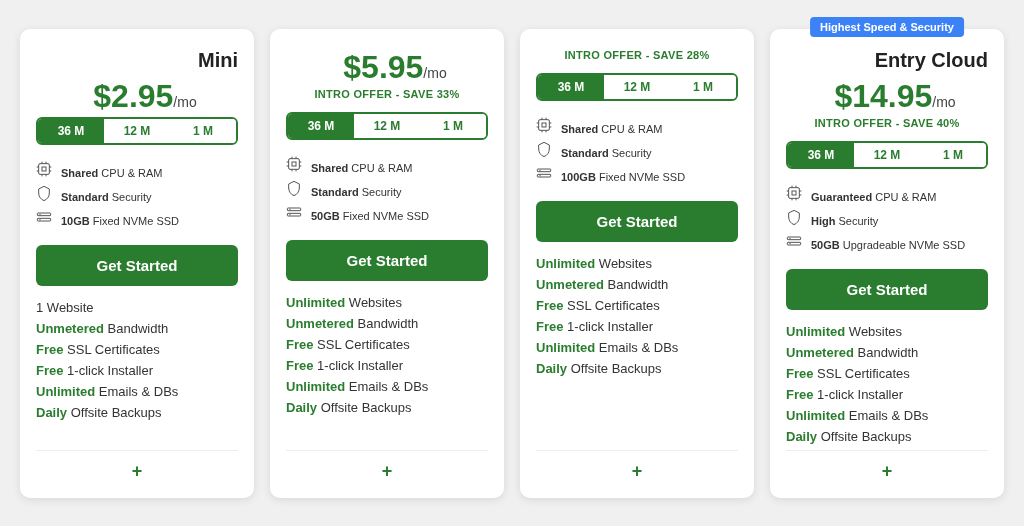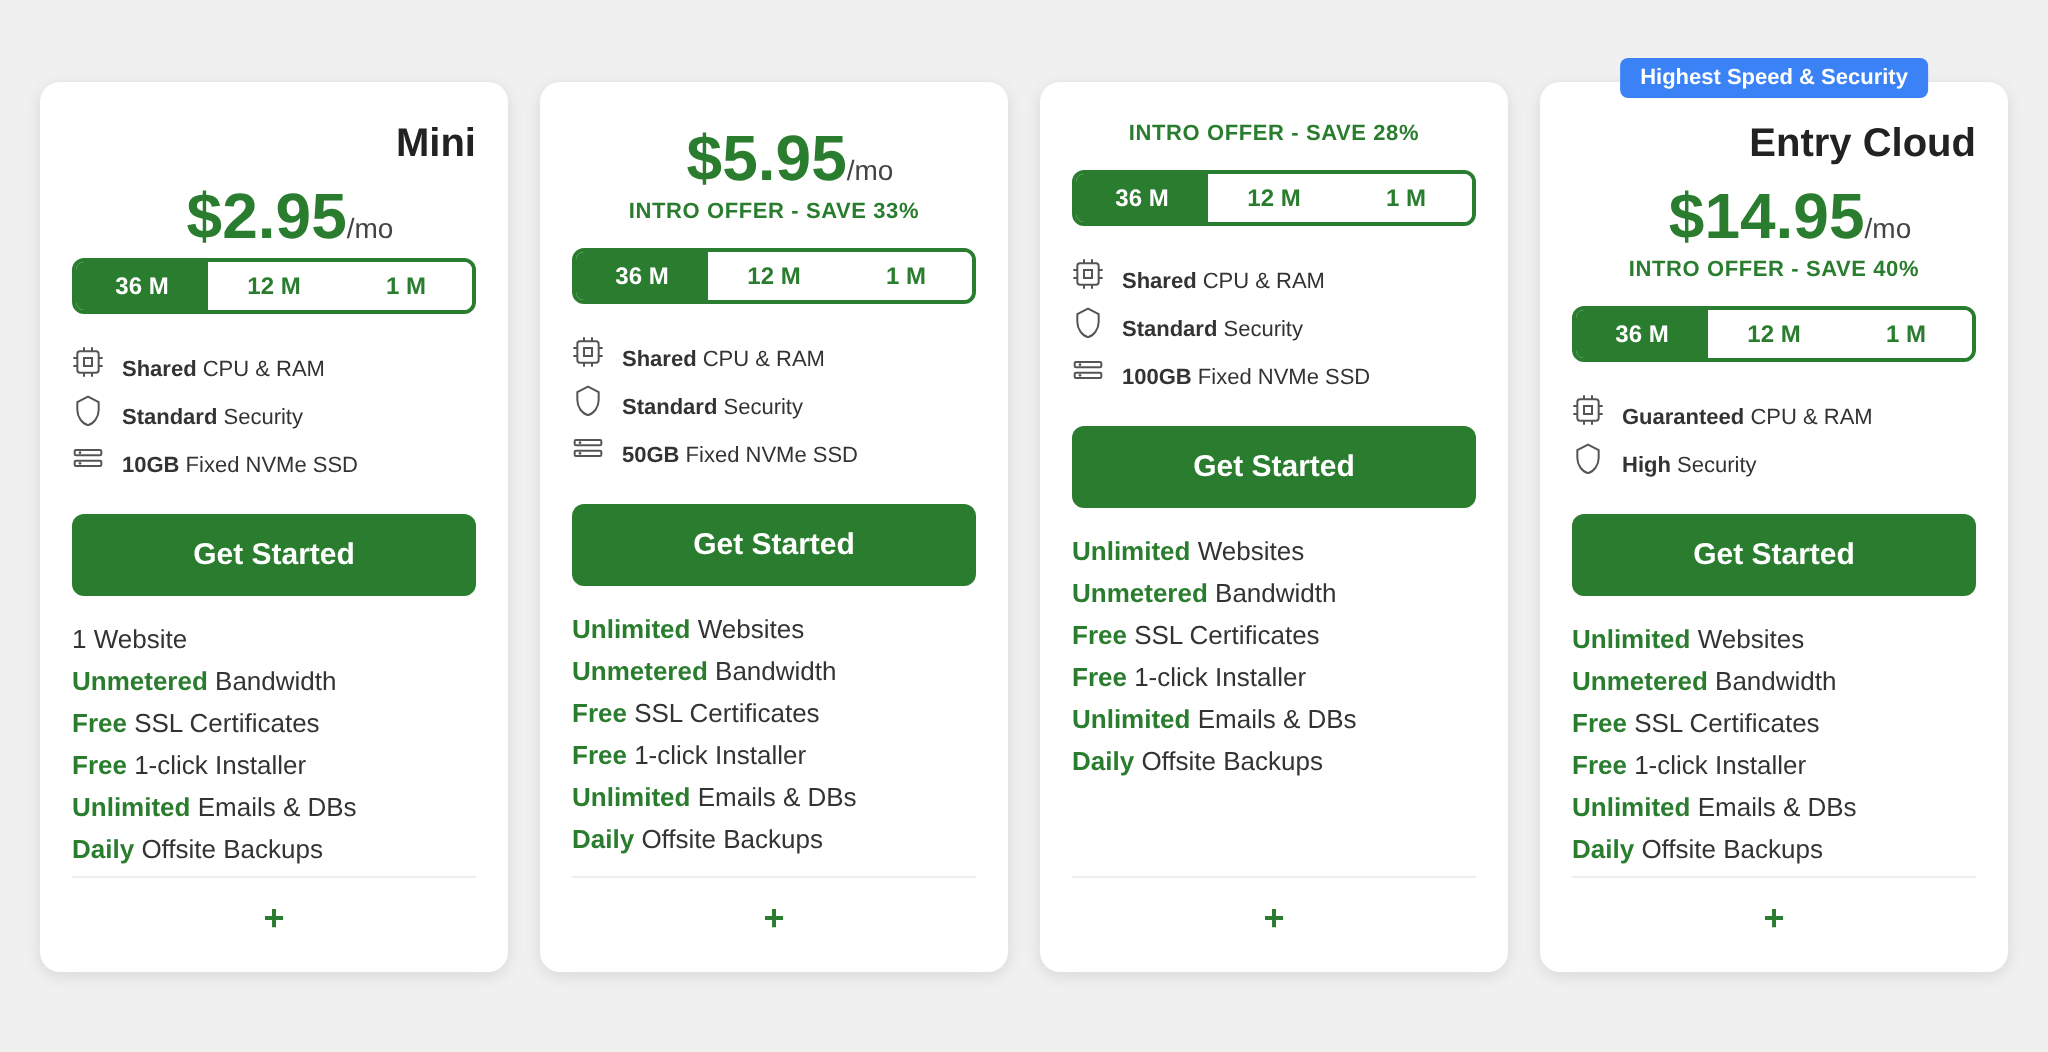--- a/index.html
+++ b/index.html
@@ -352,20 +352,29 @@
               <line x1="1" y1="15" x2="4" y2="15"></line>
             </svg></span>
       <span><span class="bold">Guaranteed</span> CPU &amp; RAM</span>
     </div>
         <div class="feature-row">
       <span class="icon"><svg class="feat-icon" viewBox="0 0 24 24">
               <path d="M12 2L4 6v6c0 5.25 3.5 10.15 8 11.35C16.5 22.15 20 17.25 20 12V6L12 2z"></path>
             </svg></span>
       <span><span class="bold">High</span> Security</span>
     </div>
+        <div class="feature-row">
+      <span class="icon"><svg class="feat-icon" viewBox="0 0 24 24">
+              <rect x="2" y="6" width="20" height="4" rx="1"></rect>
+              <rect x="2" y="14" width="20" height="4" rx="1"></rect>
+              <circle cx="6" cy="8" r="1" fill="#555" stroke="none"></circle>
+              <circle cx="6" cy="16" r="1" fill="#555" stroke="none"></circle>
+            </svg></span>
+      <span><span class="bold">50GB</span> Upgradeable NVMe SSD</span>
+    </div>
     </div>
     <button class="get-started-btn">Get Started</button>
     <ul class="plan-features-list">
       <li><span class="highlight">Unlimited</span><span class="plain"> Websites</span></li>
         <li><span class="highlight">Unmetered</span><span class="plain"> Bandwidth</span></li>
         <li><span class="highlight">Free</span><span class="plain"> SSL Certificates</span></li>
         <li><span class="highlight">Free</span><span class="plain"> 1-click Installer</span></li>
         <li><span class="highlight">Unlimited</span><span class="plain"> Emails &amp; DBs</span></li>
         <li><span class="highlight">Daily</span><span class="plain"> Offsite Backups</span></li>
     </ul>

